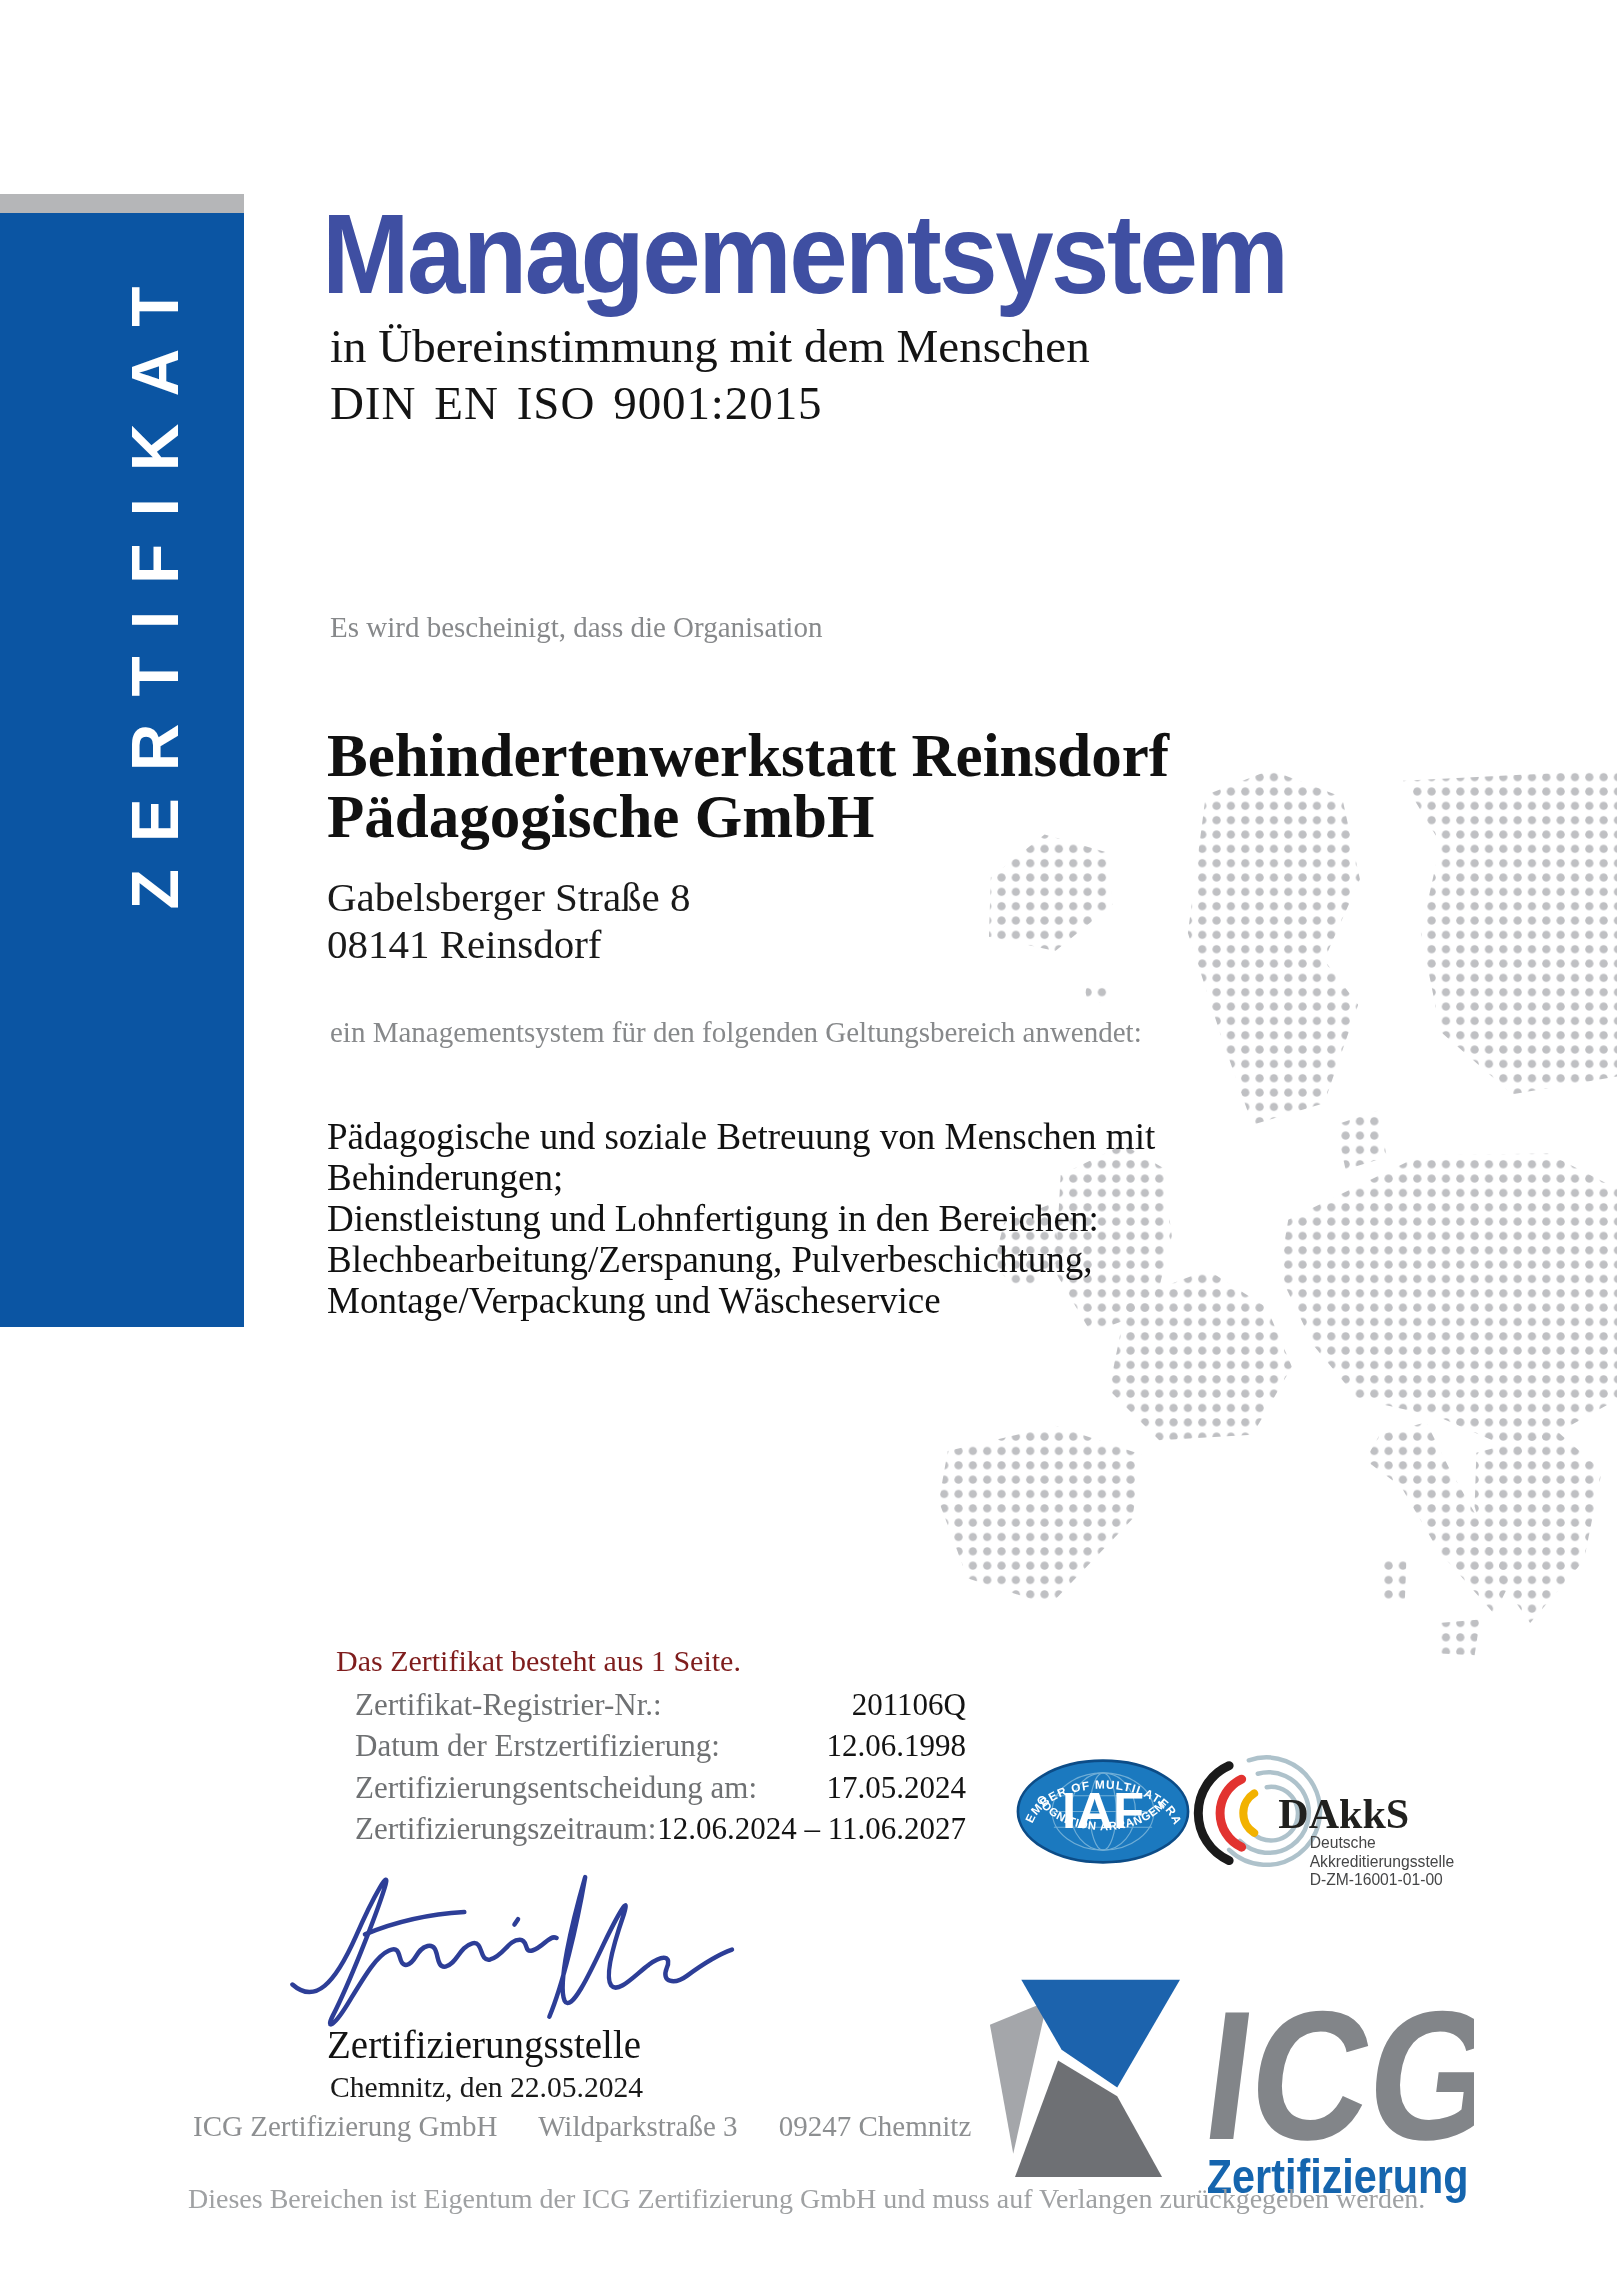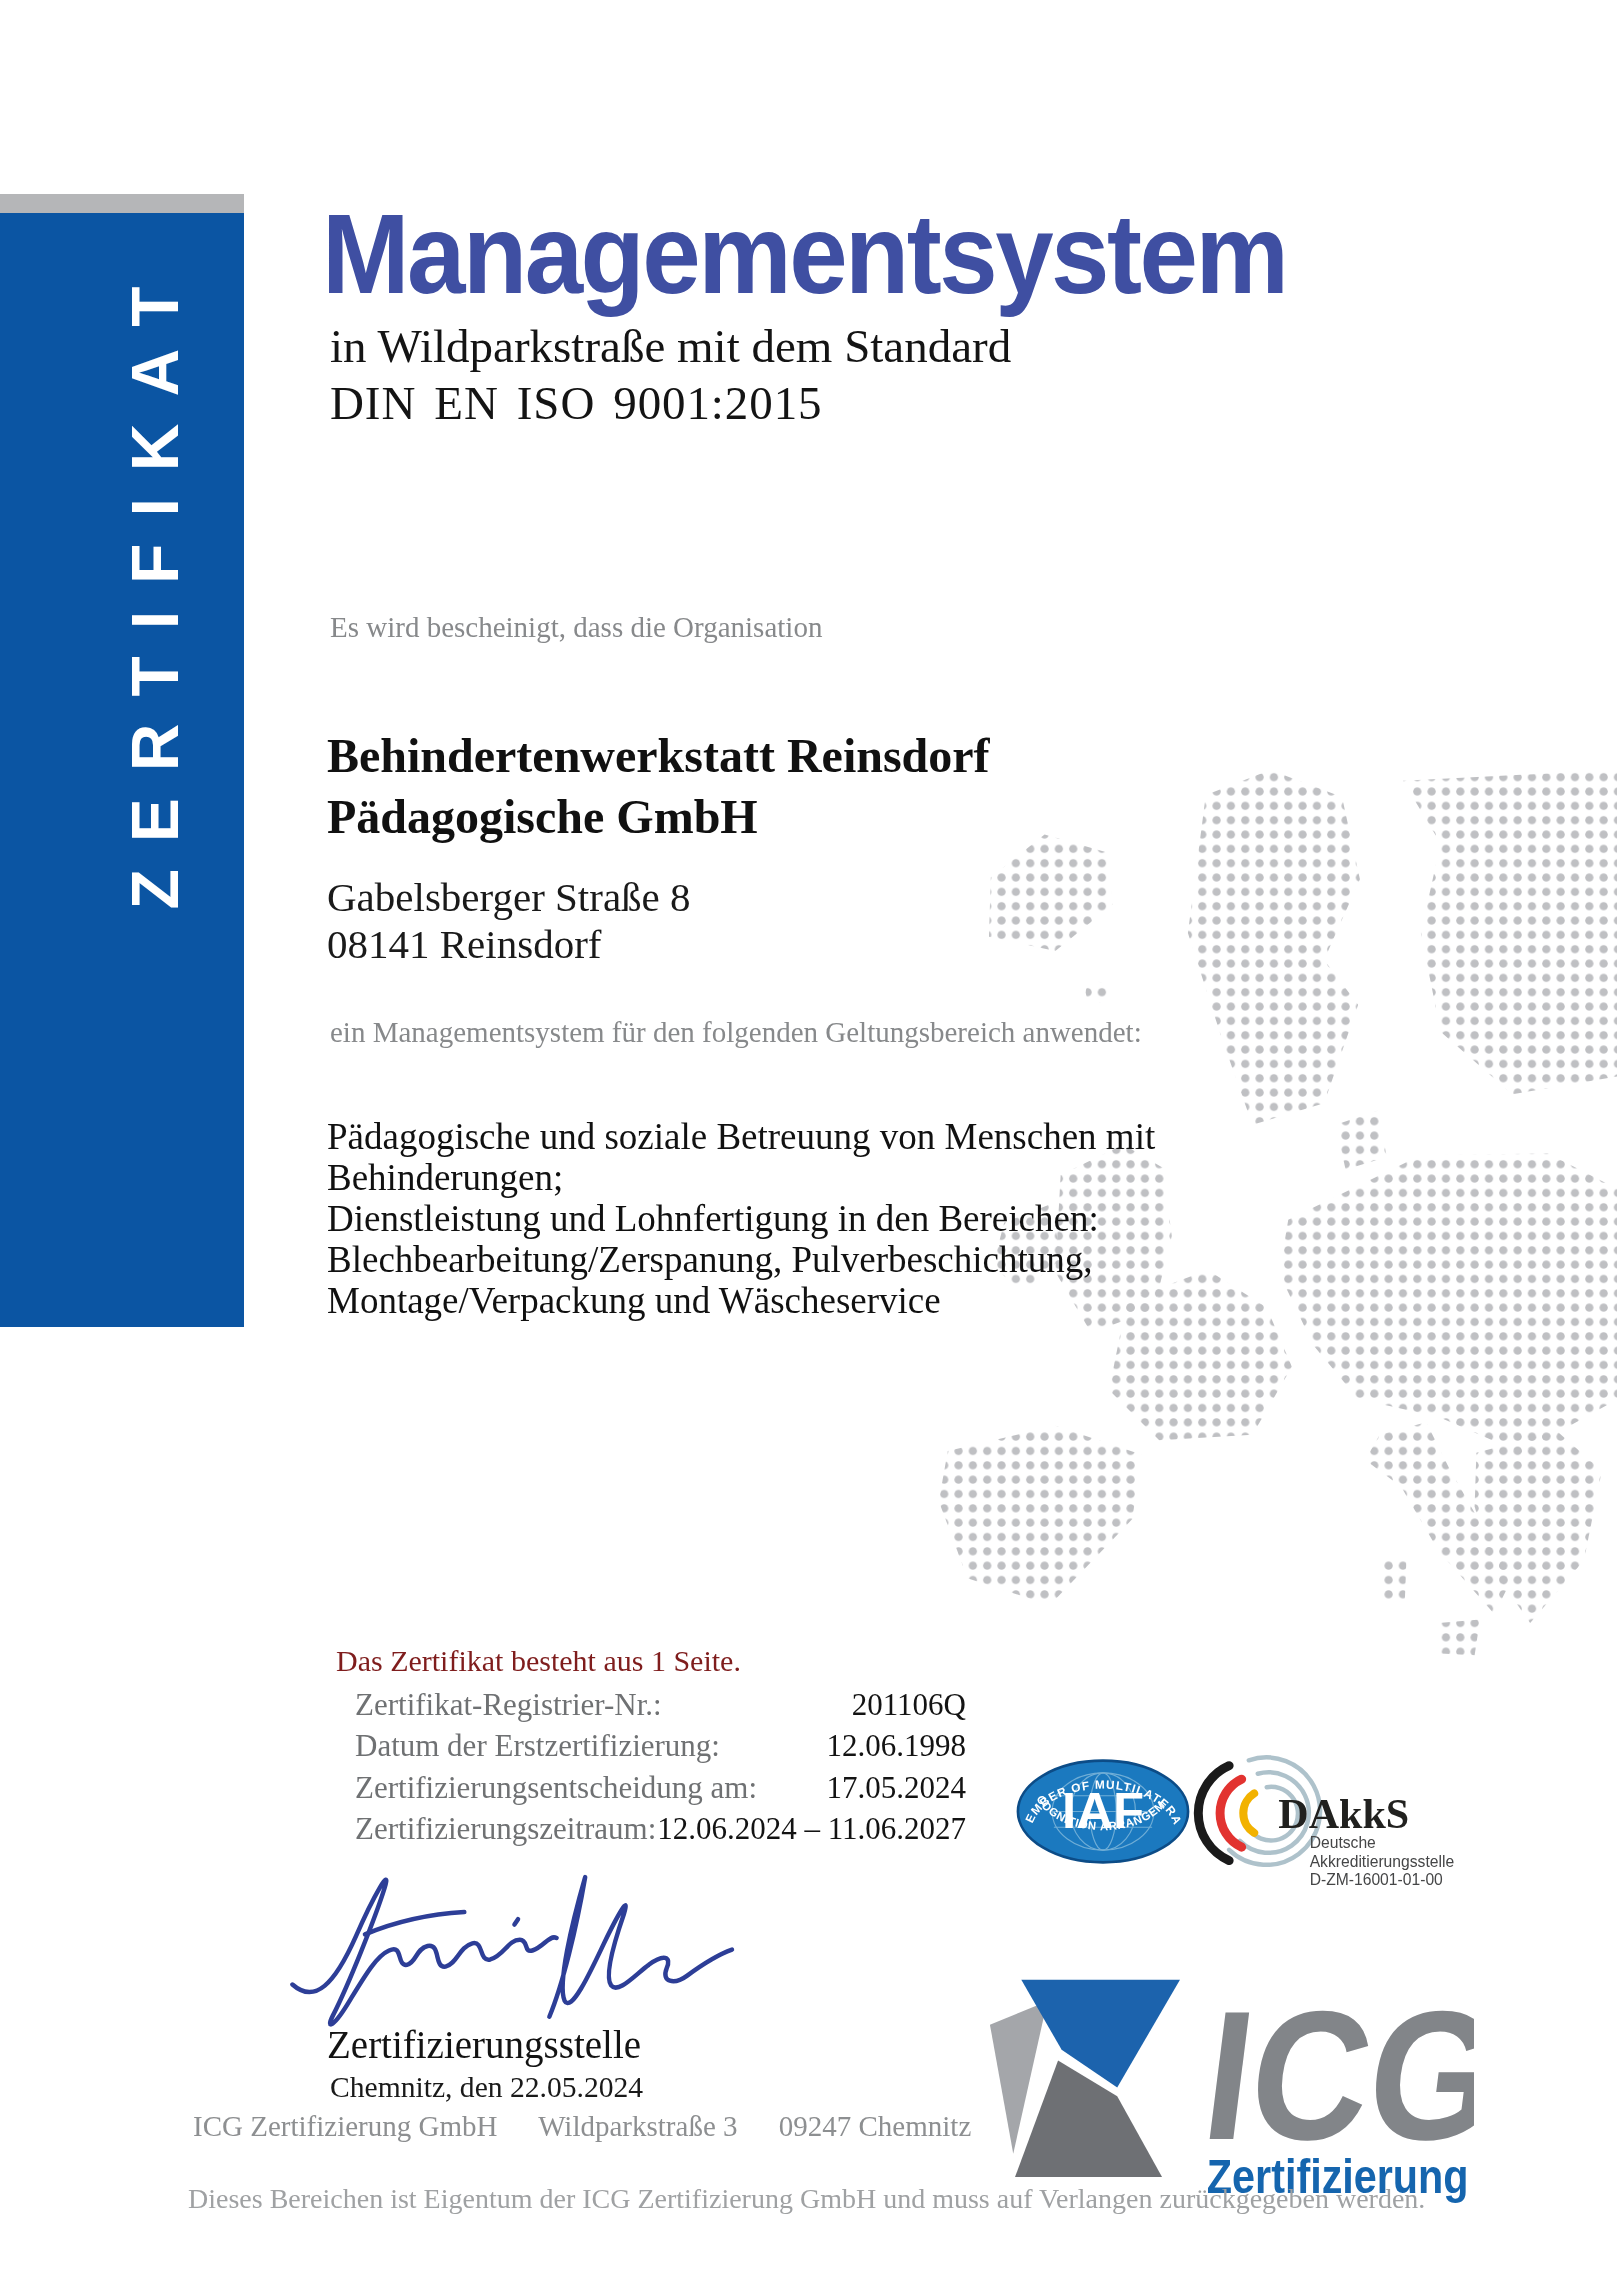--- a/index.html
+++ b/index.html
@@ -13,21 +13,21 @@
   .banner-blue{left:0;top:213px;width:244px;height:1114px;background:#0b55a3;z-index:3;}
   .banner-word{position:absolute;left:155px;top:385px;transform:translate(-50%,-50%) rotate(-90deg);
         font-family:"Liberation Sans",sans-serif;font-weight:bold;font-size:66px;color:#ffffff;
         letter-spacing:27px;padding-left:27px;white-space:nowrap;}
   
   .title{left:322px;top:195px;font-family:"Liberation Sans",sans-serif;font-weight:bold;
         font-size:113px;line-height:1.05;letter-spacing:-2.7px;transform:scaleX(.93);transform-origin:left top;}
   .subtitle1{left:330px;top:321px;font-size:47px;line-height:1.1;}
   .subtitle2{left:330px;top:378px;font-size:47px;line-height:1.1;word-spacing:5.4px;letter-spacing:0.9px;}
   .intro{left:330px;top:611px;font-size:29px;color:#87898b;}
-  .orgname{left:327px;top:725px;font-size:48px;font-weight:bold;line-height:61px;color:#111111;}
+  .orgname{left:327px;top:725px;font-size:61px;font-weight:bold;line-height:61px;color:#111111;}
   .orgaddr{left:327px;top:874px;font-size:41px;line-height:47px;color:#1a1a1a;}
   .scope-intro{left:330px;top:1016px;font-size:29px;color:#87898b;}
   .scope{left:327px;top:1116px;font-size:37px;line-height:41px;color:#111111;}
   .note{left:336px;top:1644px;font-size:30px;color:#7f1d1d;}
   .certrow{left:327px;width:639px;height:39px;font-size:31px;}
   .certrow .lbl{color:#6f7173;margin-left:28px;}
   .certrow .val{position:absolute;right:0;top:0;color:#131313;}
   .r0{top:1687px}.r1{top:1728px}.r2{top:1770px}.r3{top:1811px}
   .authority{left:327px;top:2022px;font-size:39px;color:#131313;}
   .placedate{left:330px;top:2071px;font-size:29.6px;color:#1a1a1a;}
@@ -82,21 +82,21 @@
       <path d="M602,762 L692,738 L742,782 L722,882 L662,952 L620,892 L600,822 Z"></path>
     </g>
   </svg>
 
   <div class="abs banner-gray"></div>
   <div class="abs banner-blue">
     <span class="banner-word">ZERTIFIKAT</span>
   </div>
 
   <div class="abs layer title" style="color:#3f4fa2;">Managementsystem</div>
-  <div class="abs layer subtitle1">in Wildparkstraße mit dem Standard</div>
+  <div class="abs layer subtitle1">in Übereinstimmung mit dem Menschen</div>
   <div class="abs layer subtitle2">DIN EN ISO 9001:2015</div>
 
   <div class="abs layer intro">Es wird bescheinigt, dass die Organisation</div>
 
   <div class="abs layer orgname">
     <div>Behindertenwerkstatt Reinsdorf</div>
     <div>Pädagogische GmbH</div>
   </div>
 
   <div class="abs layer orgaddr">

